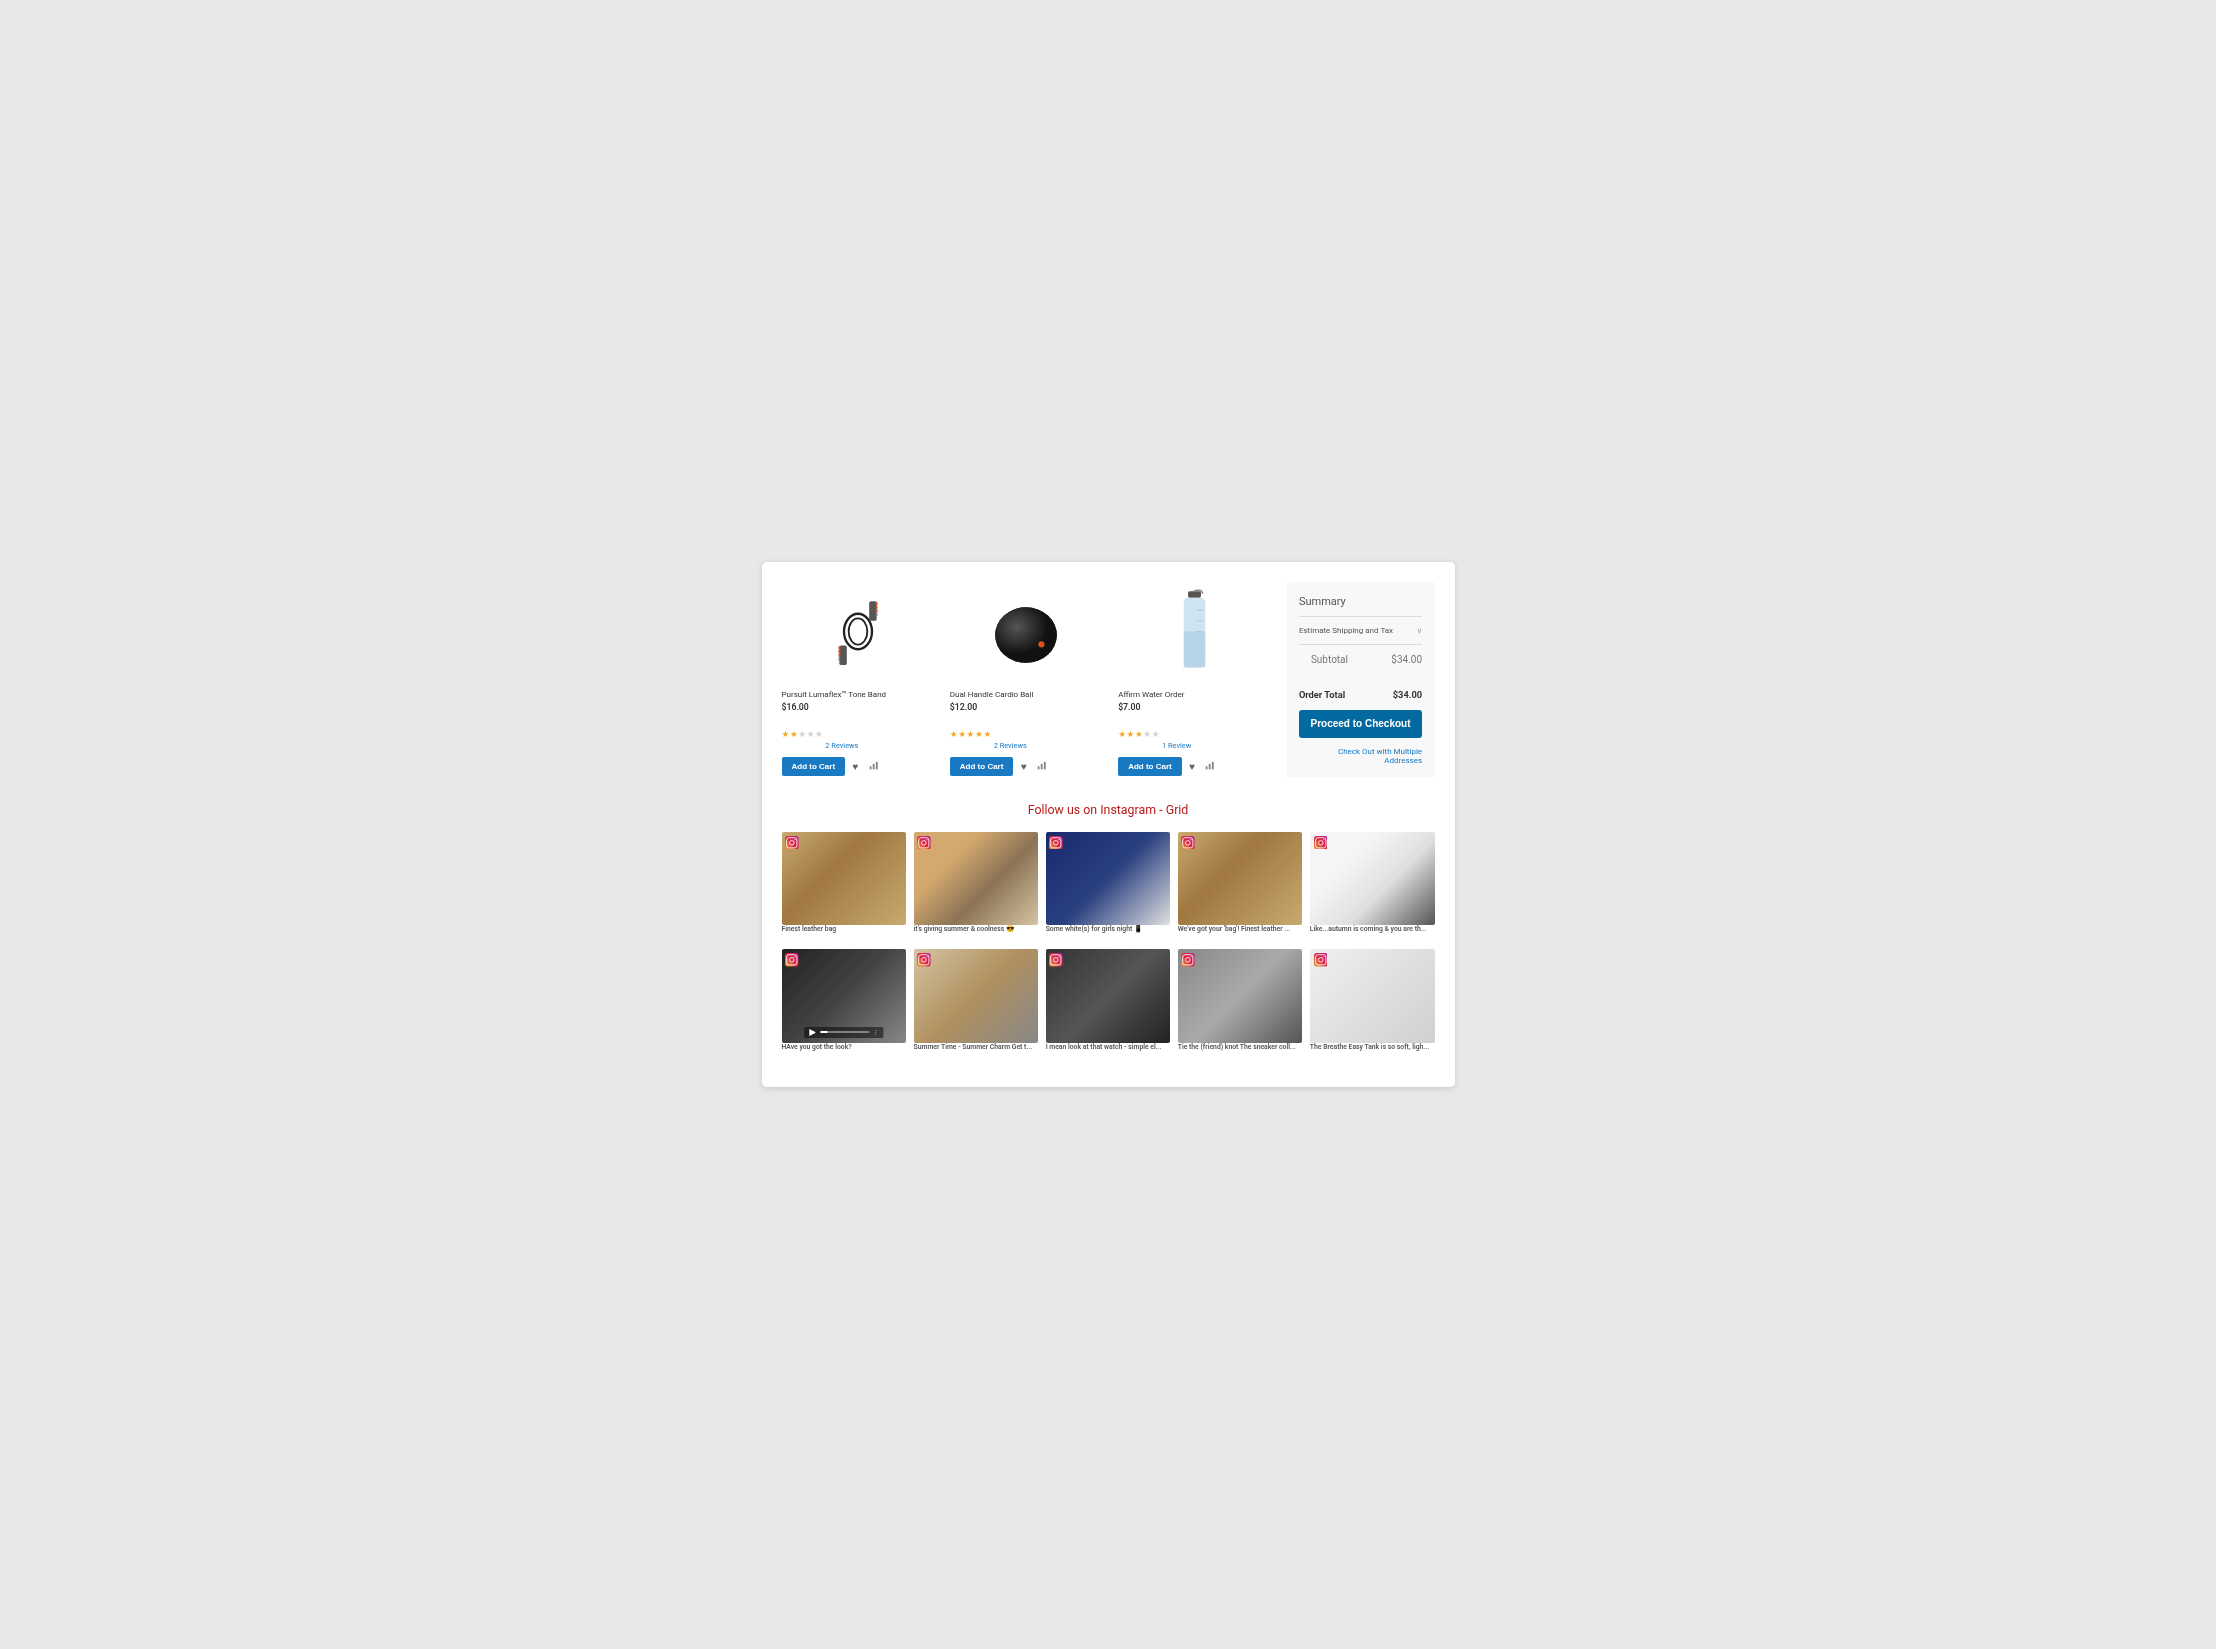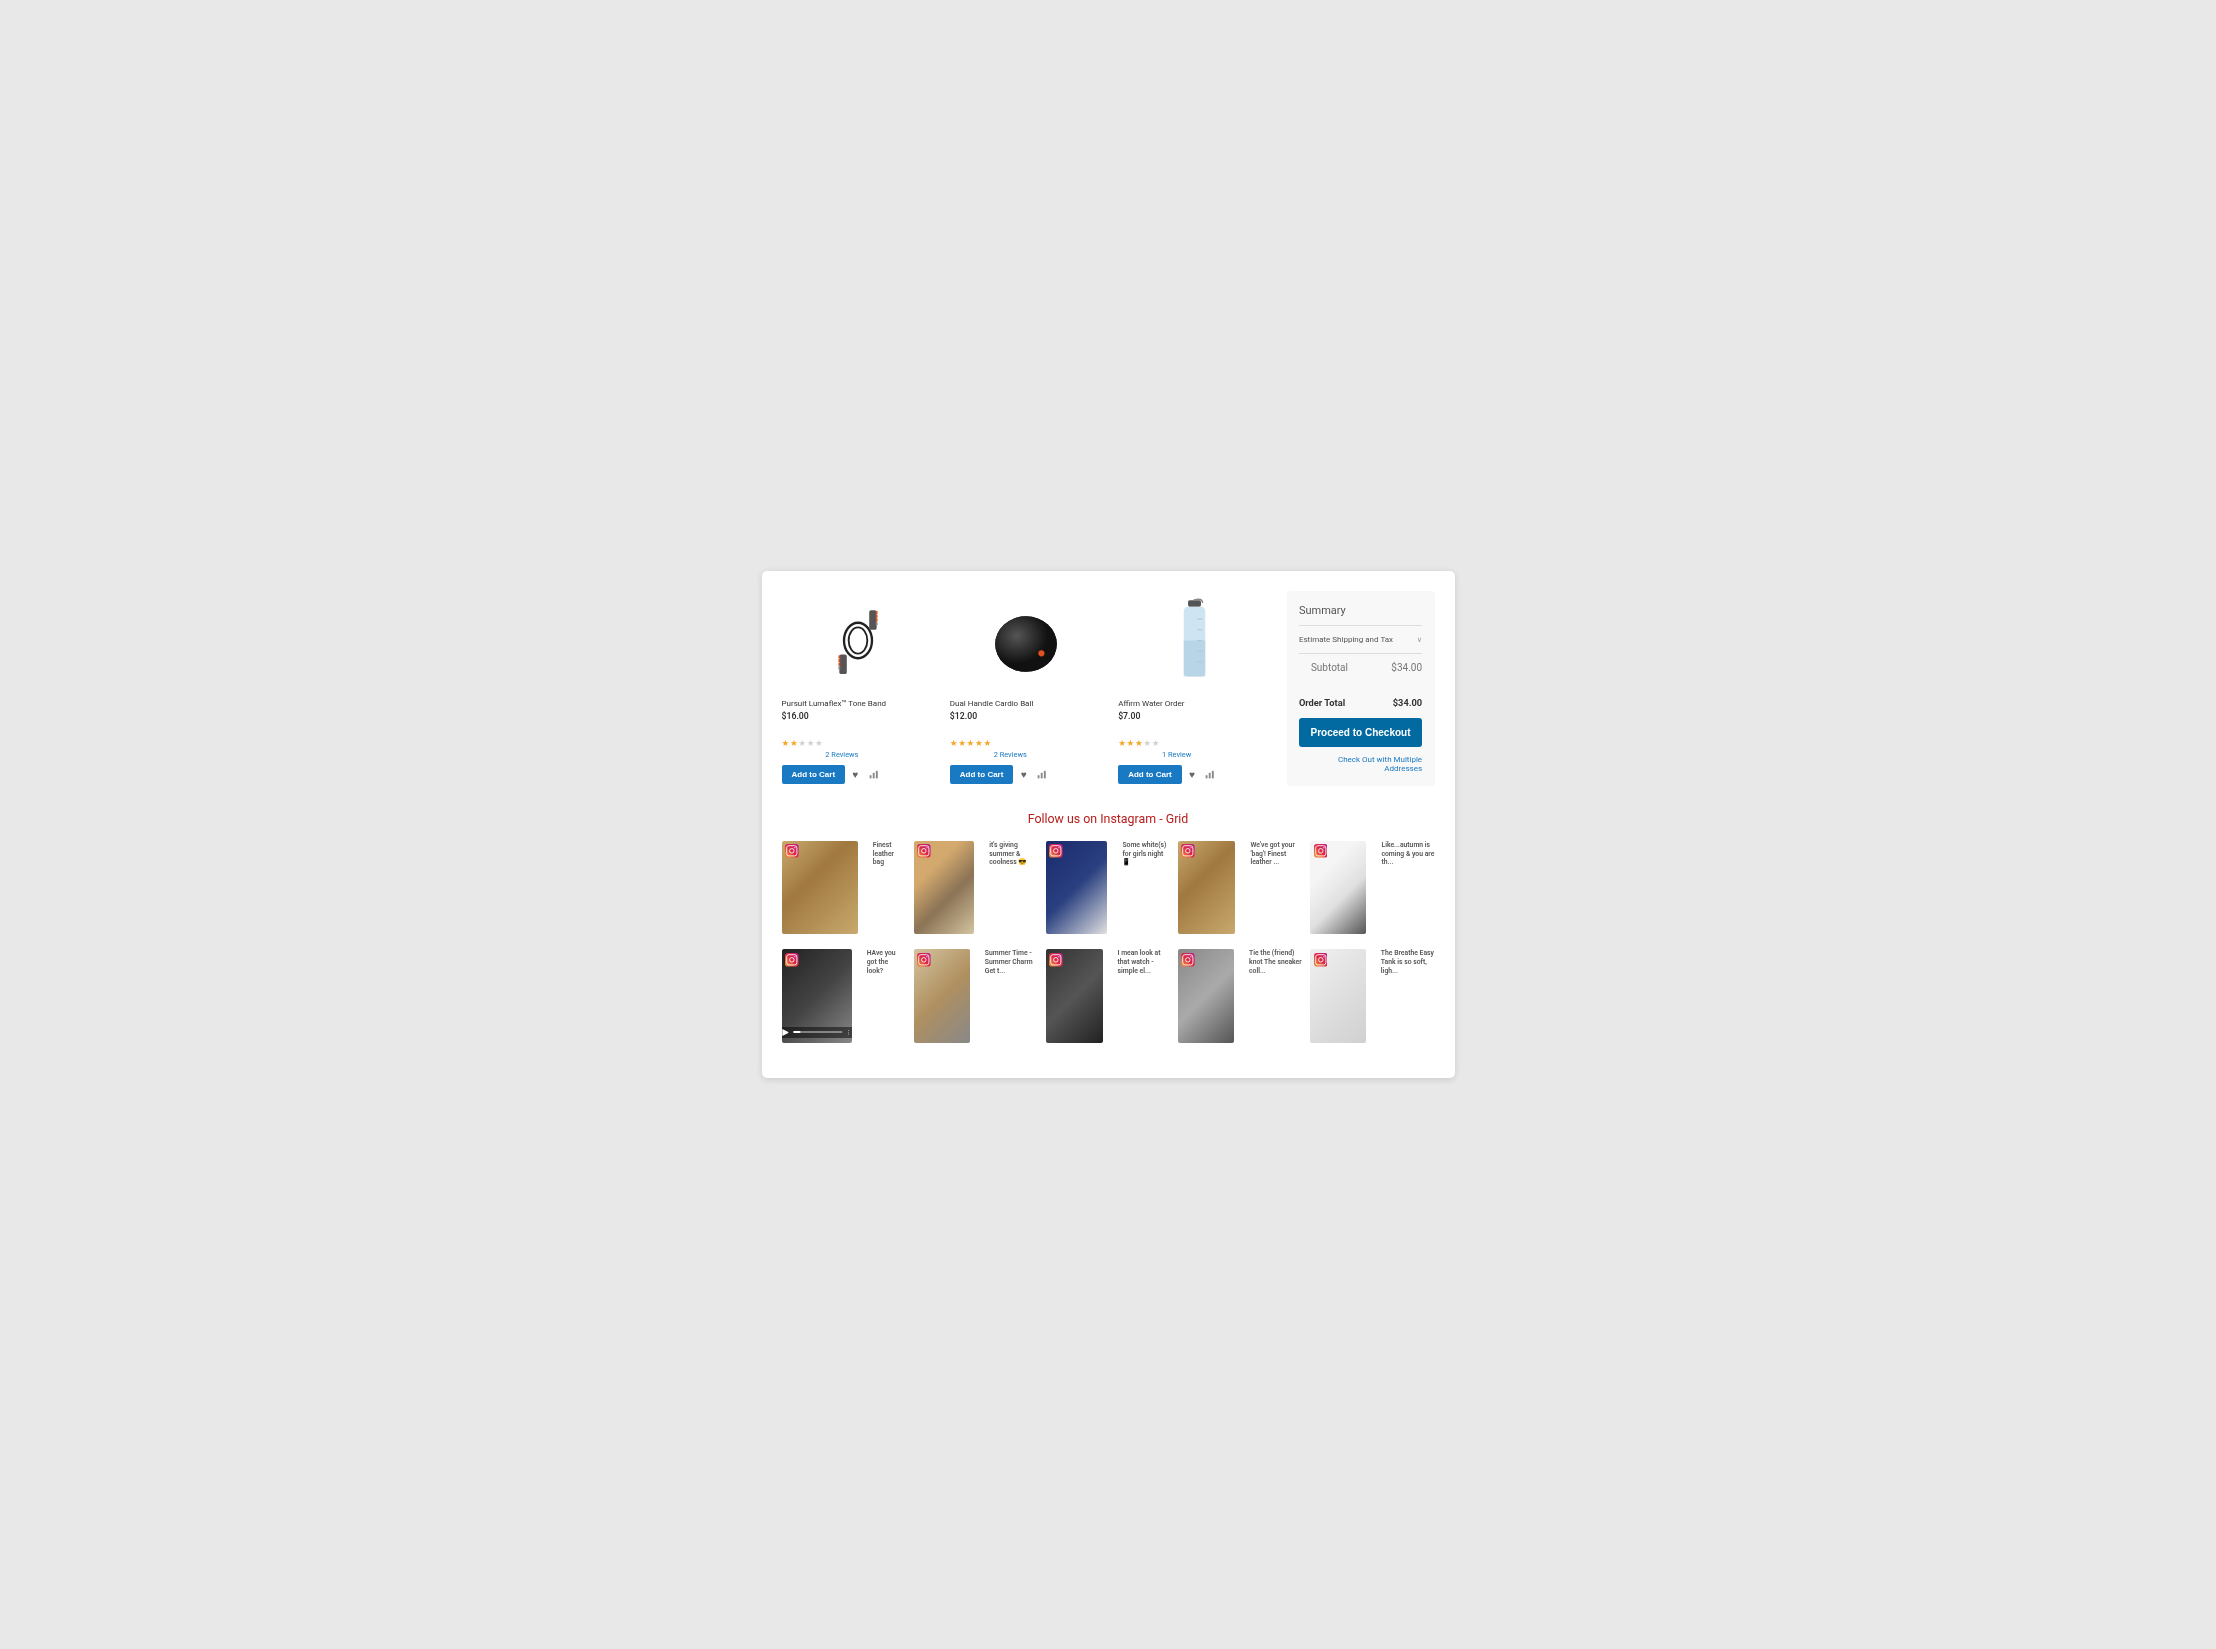--- a/index.html
+++ b/index.html
@@ -186,22 +186,22 @@
       margin-bottom: 15px;
     }
     .instagram-grid {
       display: grid;
       grid-template-columns: repeat(5, 1fr);
       gap: 7.4px;
       margin-bottom: 15px;
     }
     .instagram-item {
       display: flex;
-      flex-direction: row;
-      gap: 15px;
+      flex-direction: column;
+      gap: 0;
       cursor: pointer;
       justify-content: center;
     }
     .instagram-img-wrap {
       position: relative;
       width: 100%;
       padding-bottom: 75%;
       overflow: hidden;
       border-radius: 1.9px;
     }

